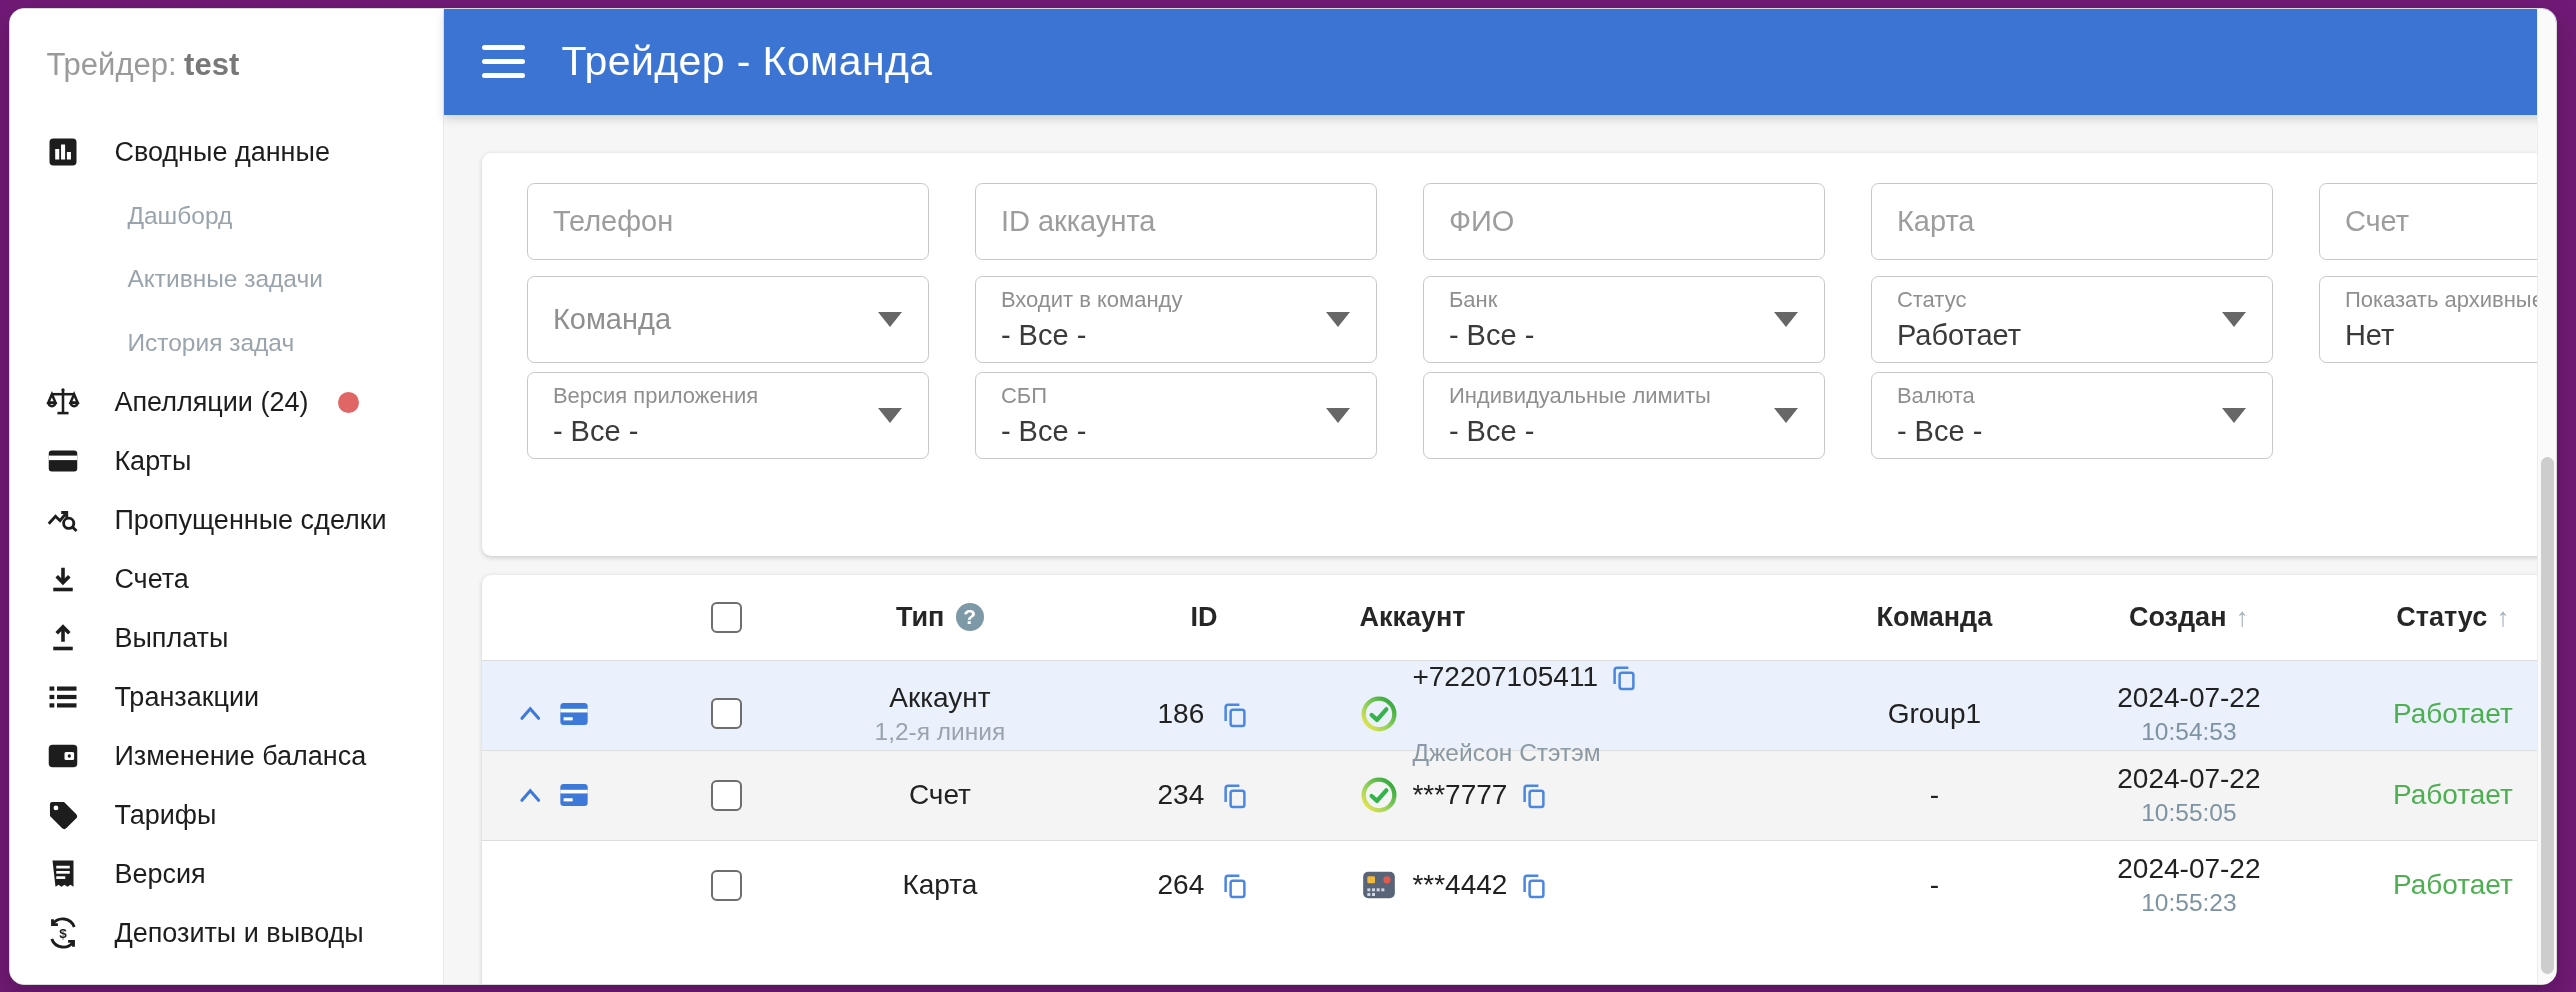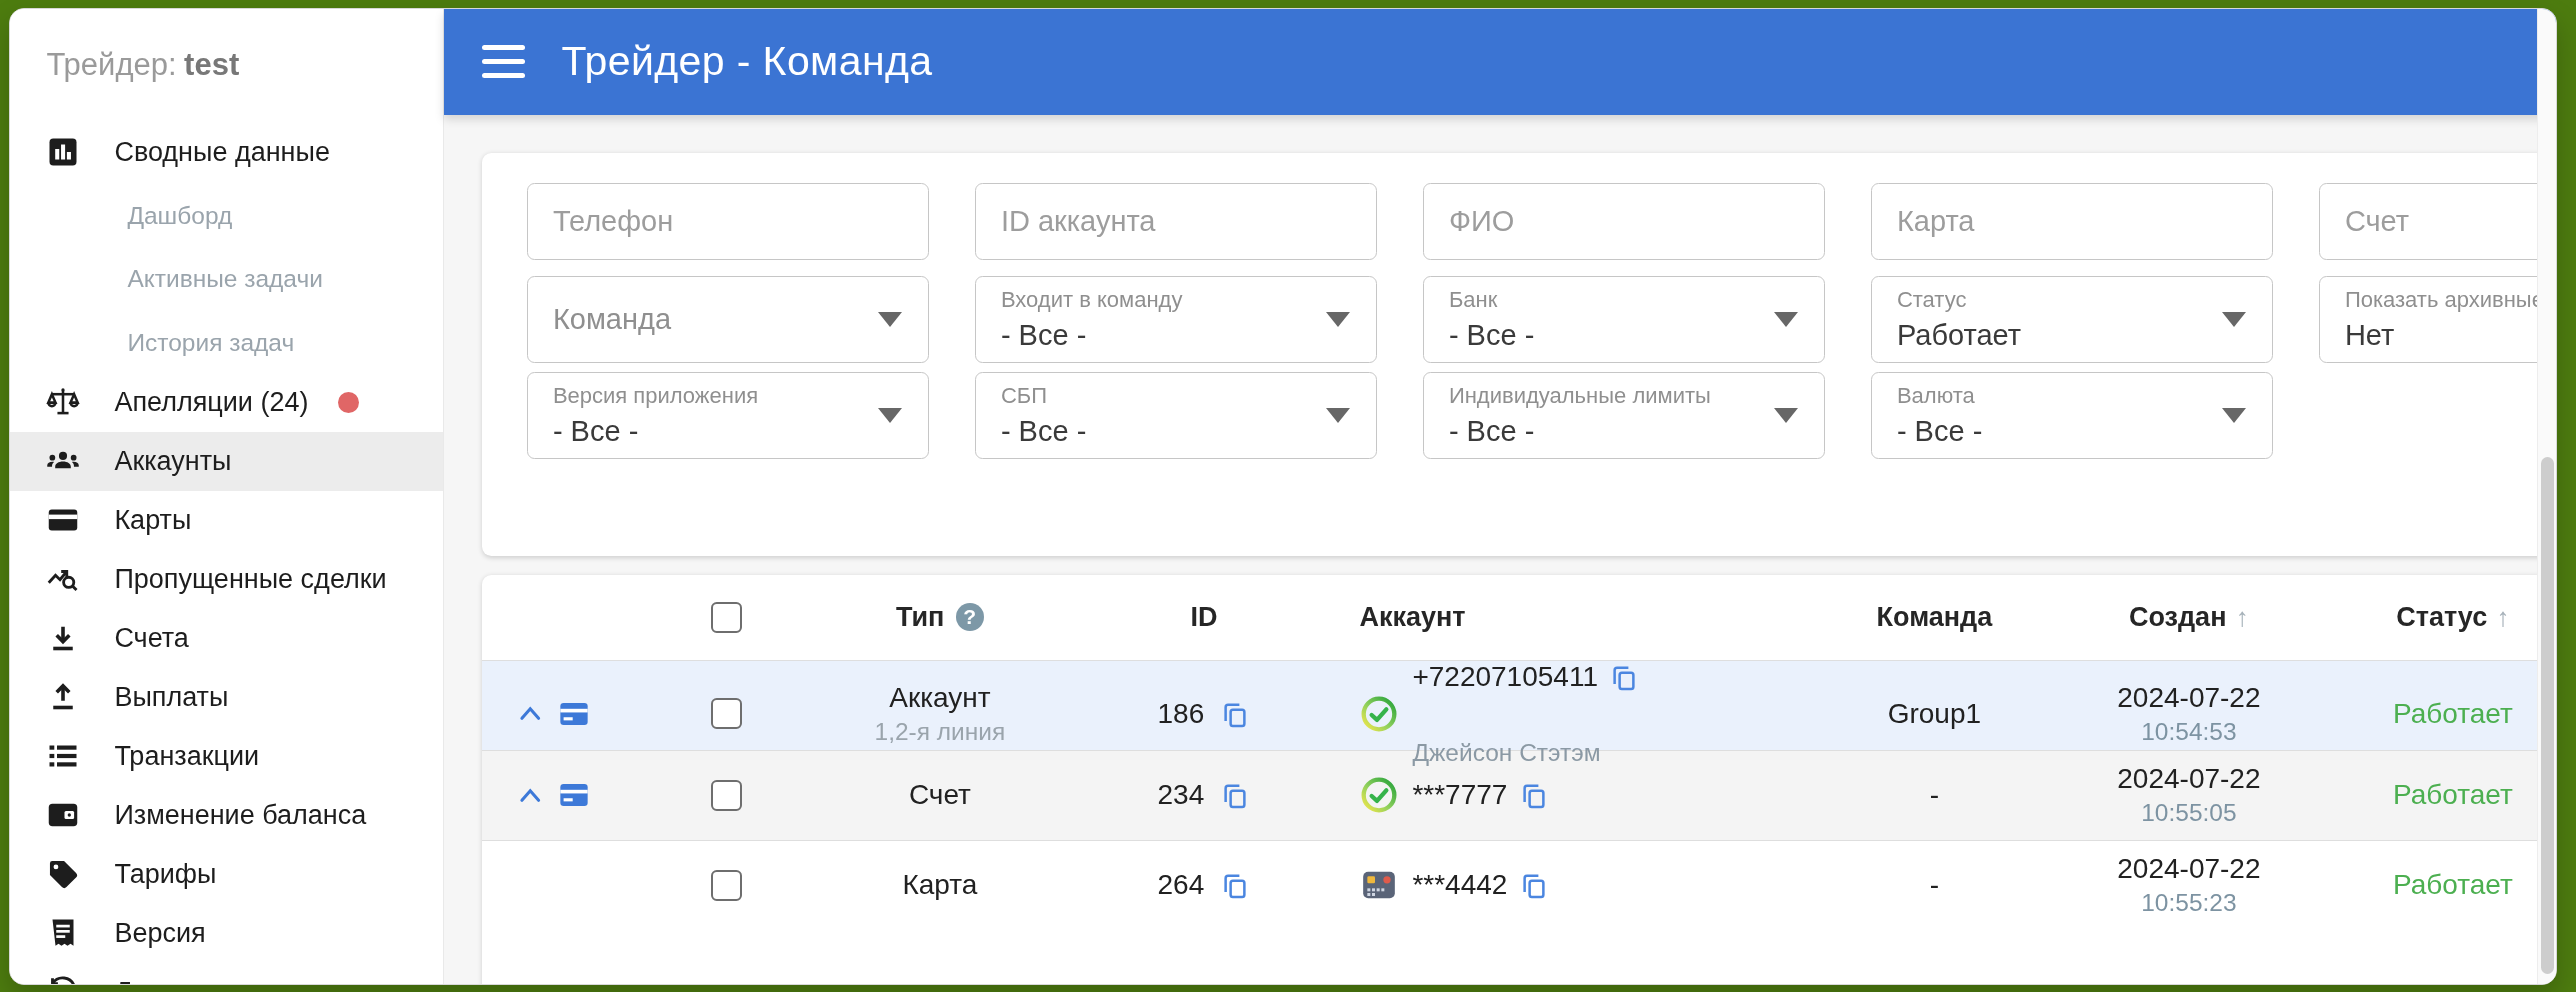--- a/index.html
+++ b/index.html
@@ -1,19 +1,19 @@
 <!DOCTYPE html>
 <html style="font-size:15px"><head>
 <meta charset="utf-8">
 <style>
   * { box-sizing: border-box; }
   html,body { margin:0; padding:0; background:#ffffff; }
   body { font-family:"Liberation Sans", sans-serif; color:#212121; }
 
-  .stage { position:relative; width:2576px; height:993px; background:#4d7c0f; overflow:hidden; }
+  .stage { position:relative; width:2576px; height:993px; background:#701a75; overflow:hidden; }
 
   .window {
     position:absolute; left:9.4px; top:7.5px; width:2548px; height:977px;
     background:#fff; border:0.9px solid #d8d8d8; border-radius:15px;
     box-shadow:0 13px 28px rgba(0,0,0,.20);
     overflow:hidden; display:flex;
   }
 
   
   .sidebar { width:434px; flex:none; background:#fff; border-right:0.9px solid #e9e9e9; }
@@ -145,33 +145,20 @@
                 <path d="M2.2 12.4a2.4 2.4 0 0 0 4.8 0"></path>
             <path d="M19.4 6.8 17 12.4h4.8z"></path>
                 <path d="M17 12.4a2.4 2.4 0 0 0 4.8 0"></path>
             <circle cx="12" cy="4" r="1.1" fill="#1d1d1d" stroke="none"></circle>
           </svg>
         </span>
         <span>Апелляции (24)</span>
         <span class="dot"></span>
       </div>
 
-      <div class="nav-item selected">
-        <span class="ic">
-          <svg viewBox="0 0 24 24" fill="#1d1d1d">
-            <circle cx="12" cy="8.6" r="2.7"></circle>
-            <path d="M12 12.3c-3 0-5.2 1.5-5.2 3.4v1.2h10.4v-1.2c0-1.9-2.2-3.4-5.2-3.4z"></path>
-            <circle cx="4.9" cy="9.8" r="1.9"></circle>
-            <path d="M4.9 12.5c-1.9 0-3.4 1-3.4 2.3v1.1h3.2v-.6c0-1 .5-1.9 1.4-2.6-.4-.1-.8-.2-1.2-.2z"></path>
-            <circle cx="19.1" cy="9.8" r="1.9"></circle>
-            <path d="M19.1 12.5c-.4 0-.8.1-1.2.2.9.7 1.4 1.6 1.4 2.6v.6h3.2v-1.1c0-1.3-1.5-2.3-3.4-2.3z"></path>
-          </svg>
-        </span>
-        <span>Аккаунты</span>
-      </div>
 
       <div class="nav-item">
         <span class="ic">
           <svg viewBox="0 0 24 24">
                 <rect x="2.5" y="5" width="19" height="14" rx="2" fill="#1d1d1d"></rect>
                 <rect x="2.5" y="8.4" width="19" height="3" fill="#fff"></rect>
               </svg>
         </span>
         <span>Карты</span>
       </div>

